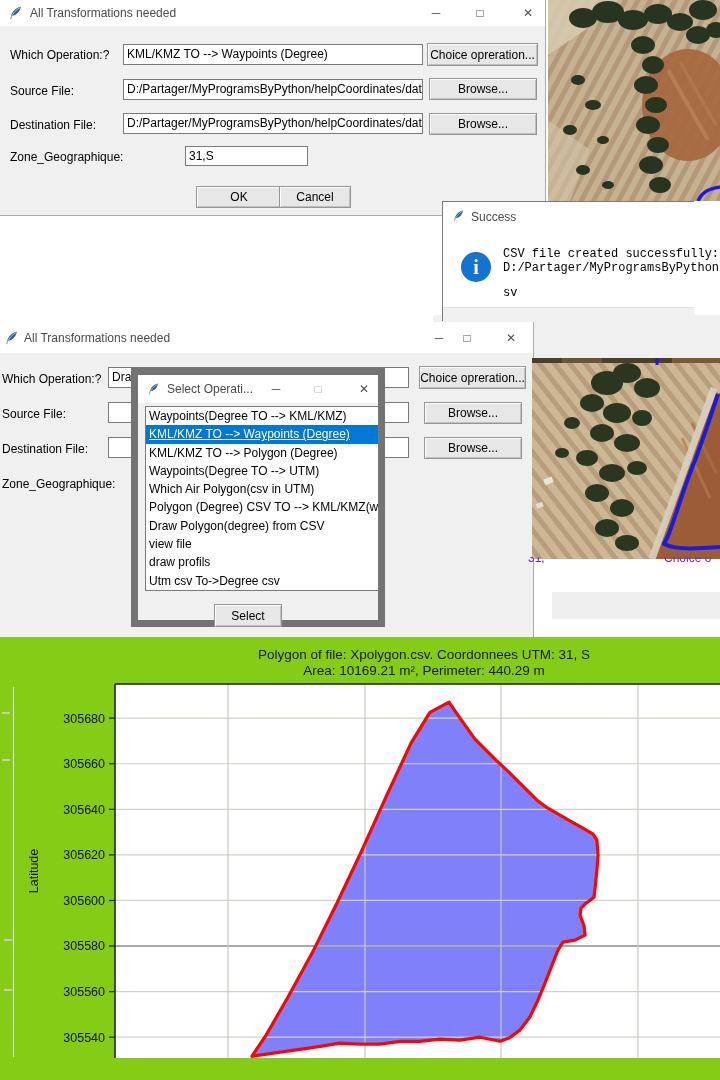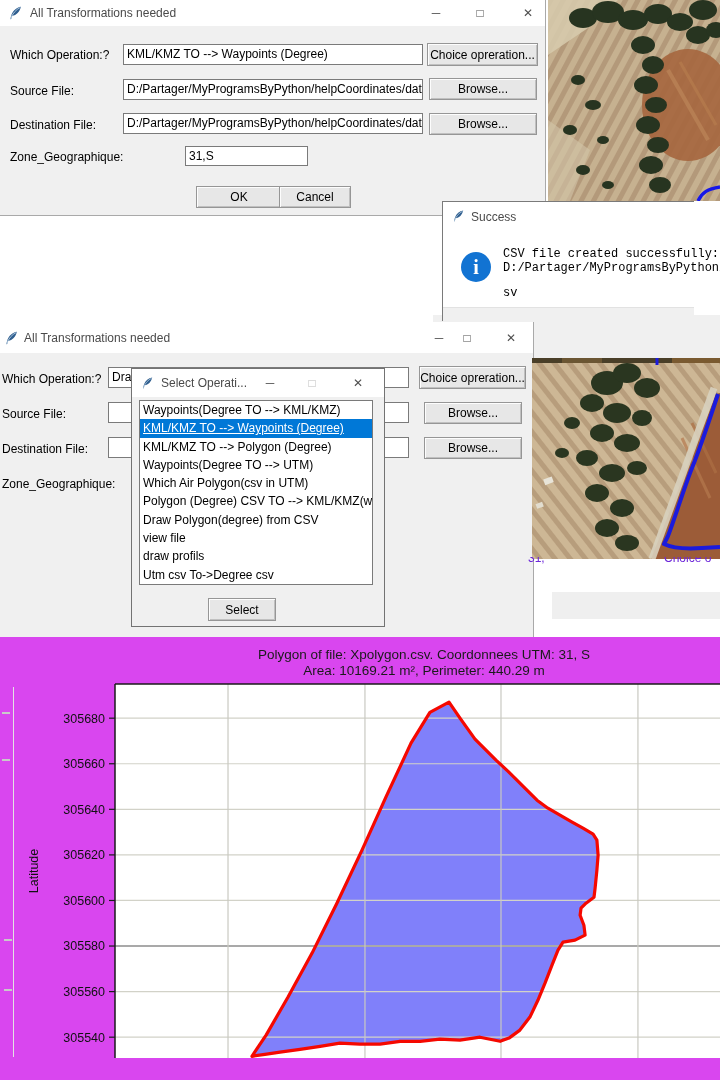--- a/index.html
+++ b/index.html
@@ -24,32 +24,32 @@
 
   
   #success { background:#fff; border-left:1px solid #7a7a7a; border-top:1px solid #7a7a7a; }
   #success .footer { position:absolute; left:0; right:0; bottom:0; height:14px; background:#f0f0f0; border-top:1px solid #e2e2e2; }
   #info-circle { position:absolute; width:30px; height:30px; border-radius:50%; background:#1273d2; color:#fff;
                  font-family:"Liberation Serif","DejaVu Serif",serif; font-size:20px; font-weight:bold;
                  display:flex; align-items:center; justify-content:center; }
   .msgline { position:absolute; font-size:12px; color:#000; white-space:nowrap;font-family:Liberation Mono, monospace; }
 
   
-  #selectdlg { background:#f0f0f0; border:1px solid #737373; }
+  #selectdlg { background:#f0f0f0; border:7px solid #737373; }
   #listbox { position:absolute; left:7px; top:31px; width:234px; height:185px; background:#fff;
              border:1px solid #7a7a7a; overflow:hidden; }
   .lbitem { height:18.3px; line-height:18.3px; font-size:12px; color:#000; padding-left:3px; white-space:nowrap; }
   .lbitem.sel { background:#0078d7; color:#fff; text-decoration:underline; }
 
   
   .sliver { overflow:hidden; }
   .sliver span { position:absolute; top:-6px; font-size:12px; color:#6d28d9; white-space:nowrap; }
 
   
-  #figure { background:#d946ef; }
+  #figure { background:#84cc16; }
   .figtitle { position:absolute; left:128px; width:592px; text-align:center; font-size:13.5px; color:#1a1a1a; white-space:nowrap; }
   .fig-artifact { position:absolute; background:#c9c9c9; }
 </style>
 </head>
 <body>
 
 <div id="screen">
 
   <div class="abs" style="left:548px; top:0; width:172px; height:201px;">
     <svg width="172" height="201" viewBox="0 0 172 201">

